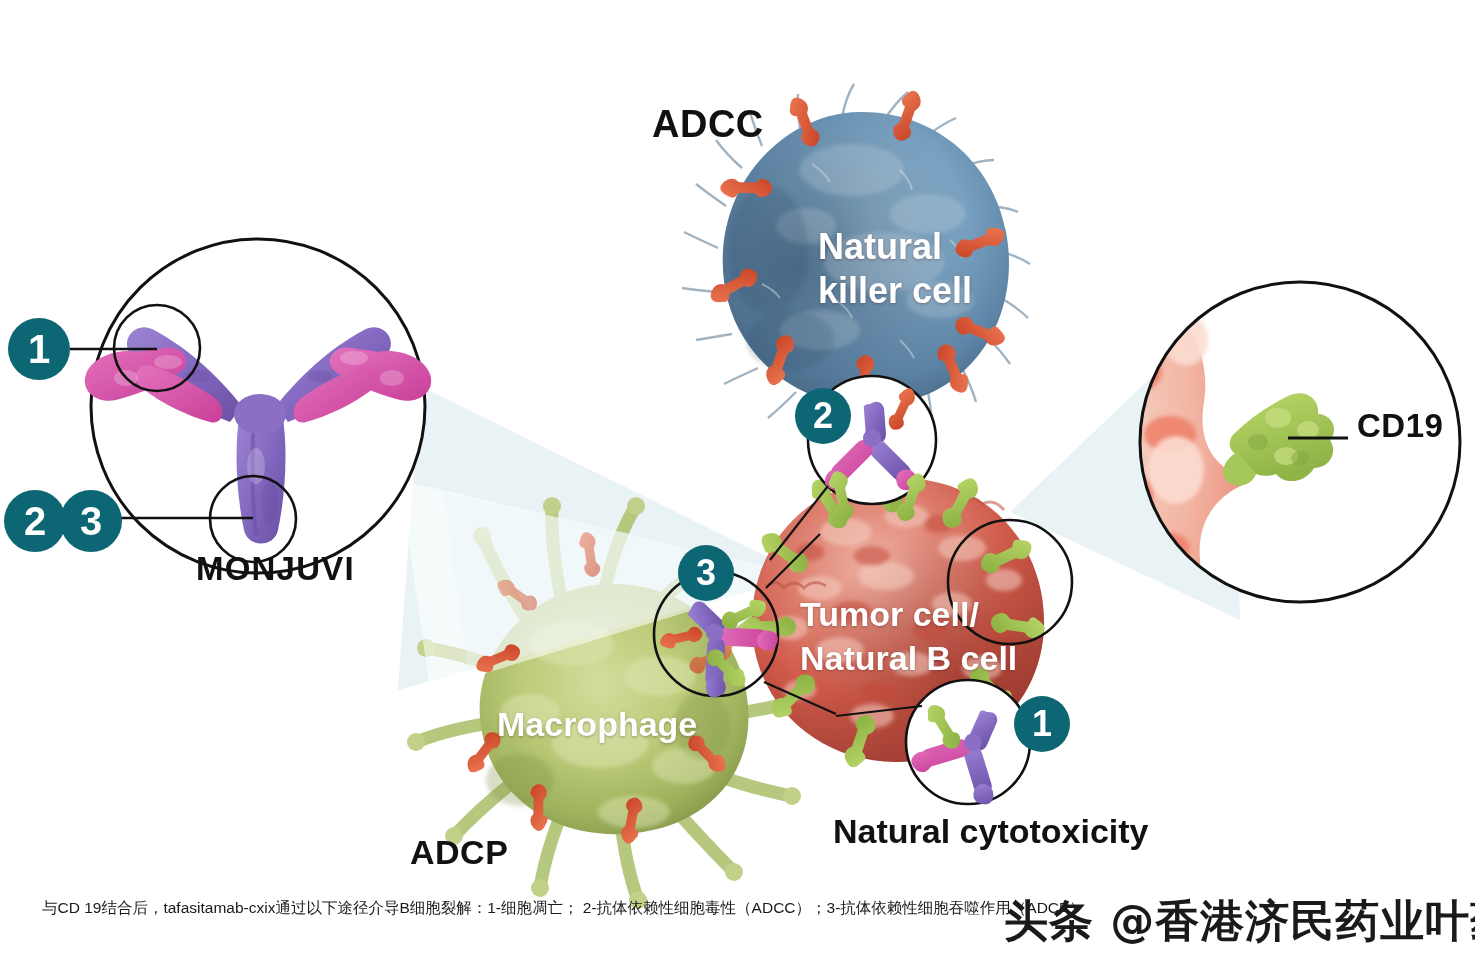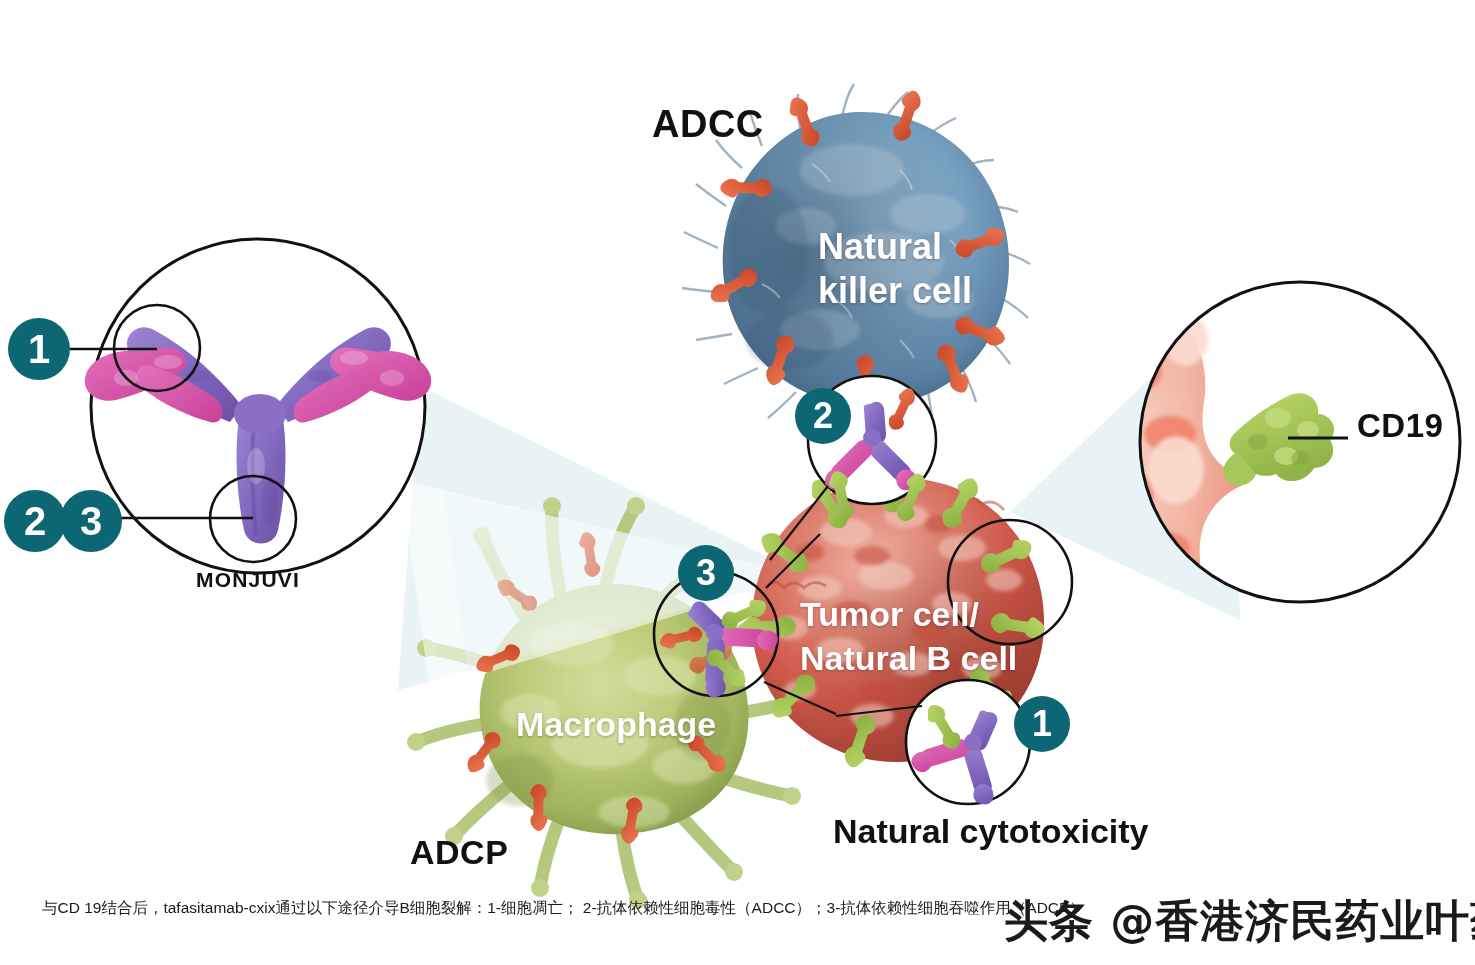--- a/index.html
+++ b/index.html
@@ -12,22 +12,22 @@
   }
   #stage{position:absolute;left:0;top:0;width:1475px;height:760px;}
   svg.art{position:absolute;left:0;top:0;width:1475px;height:965px;}
 
   .lbl{position:absolute;white-space:nowrap;}
   .lbl-black{color:#111111;font-weight:bold;}
   .lbl-white{color:#ffffff;font-weight:bold;text-shadow:0 1px 3px rgba(60,20,20,.35);}
 
   #lbl-adcc{left:652px;top:103px;font-size:38px;letter-spacing:.5px;}
   #lbl-nk{left:818px;top:205px;font-size:36px;line-height:44px;text-align:left;margin-top:20px;}
-  #lbl-monjuvi{left:196px;top:568px;font-size:21px;letter-spacing:1.2px;}
-  #lbl-macro{left:516px;top:705px;font-size:34px;}
+  #lbl-monjuvi{left:196px;top:550px;font-size:33px;letter-spacing:1.2px;}
+  #lbl-macro{left:497px;top:705px;font-size:34px;}
   #lbl-adcp{left:410px;top:833px;font-size:34px;letter-spacing:.5px;}
   #lbl-direct{left:833px;top:812px;font-size:34px;}
   #lbl-cd19{left:1357px;top:407px;font-size:33px;letter-spacing:.5px;}
 
   .badge{
     position:absolute;border-radius:50%;
     background:#0d6673;color:#ffffff;
     display:flex;align-items:center;justify-content:center;
     font-weight:bold;font-family:"Liberation Sans",sans-serif;
   }

